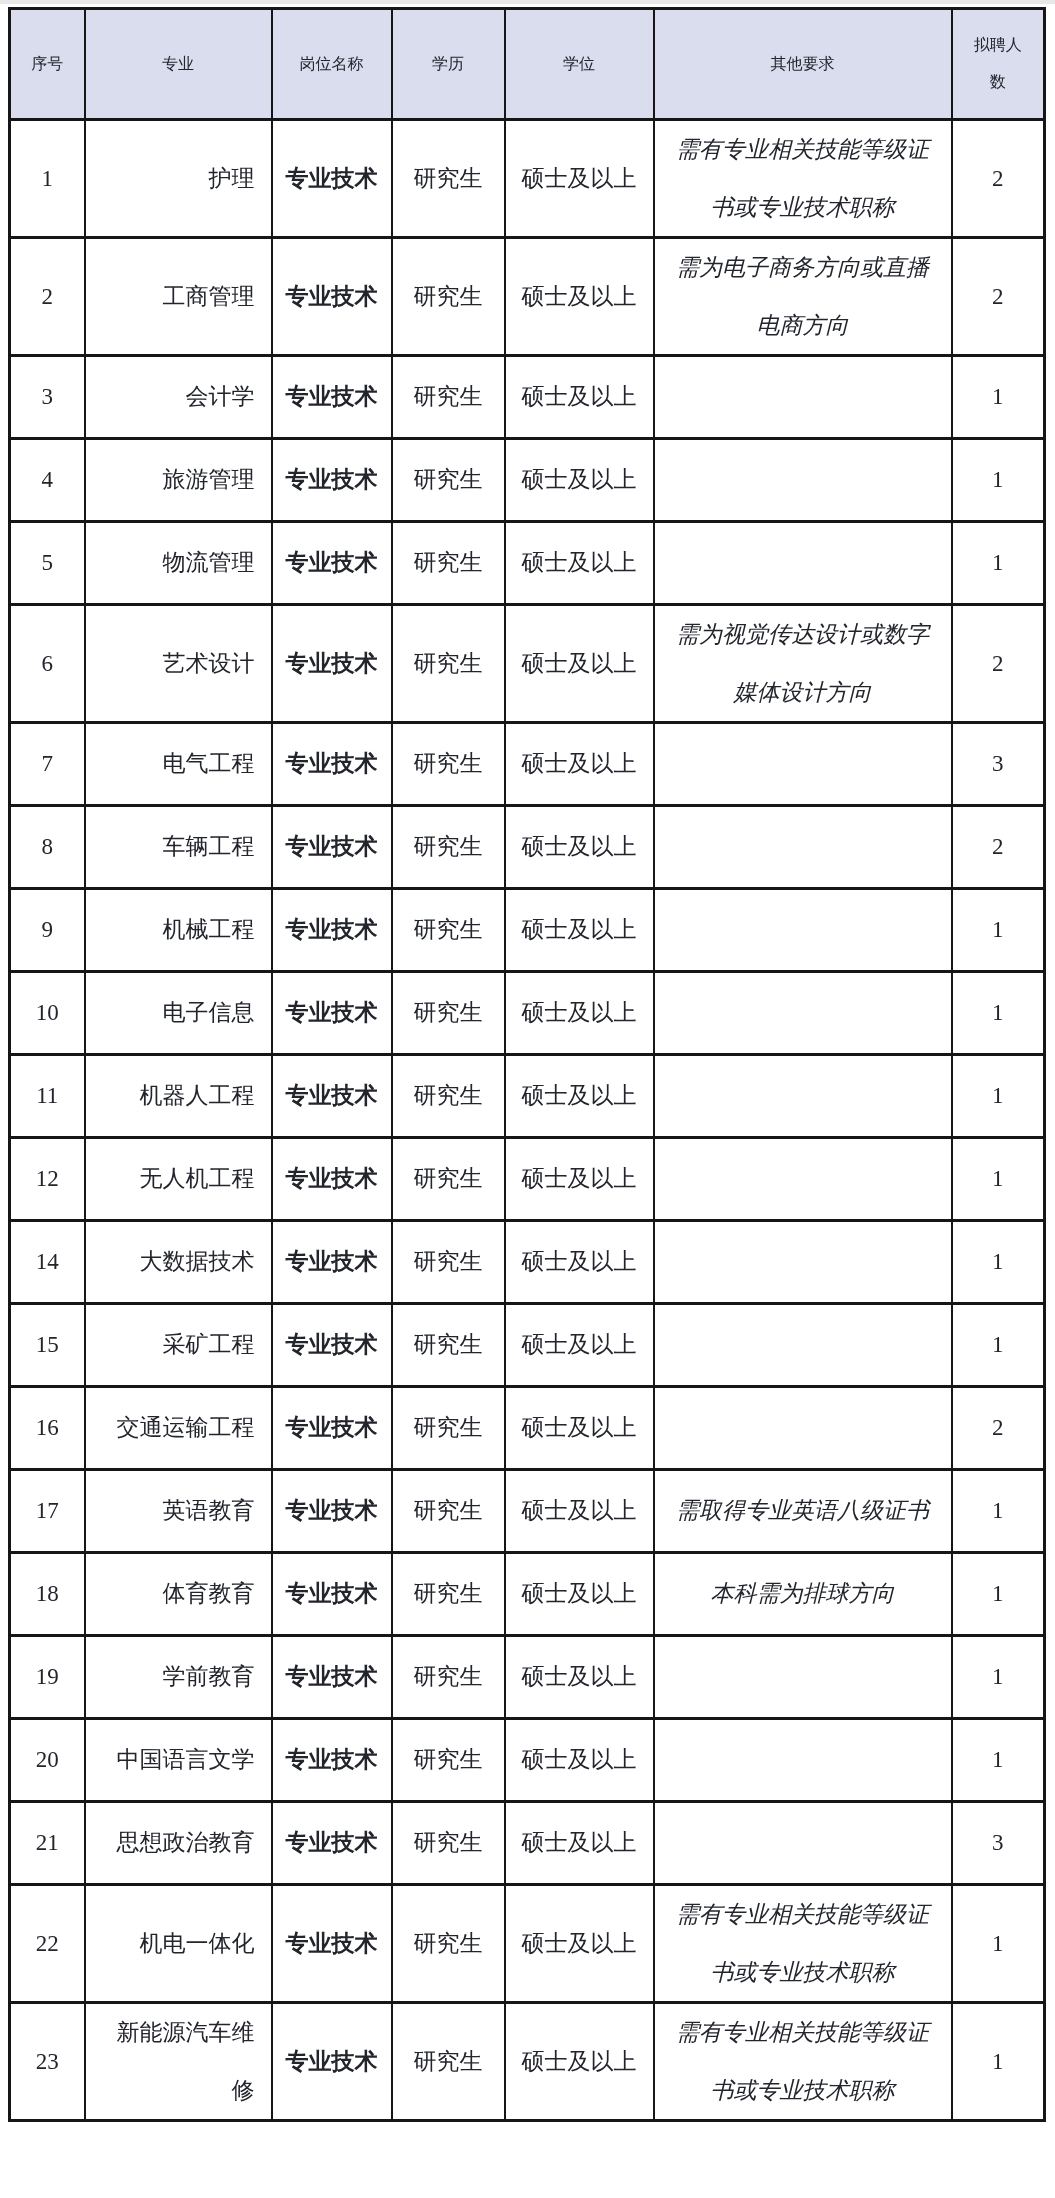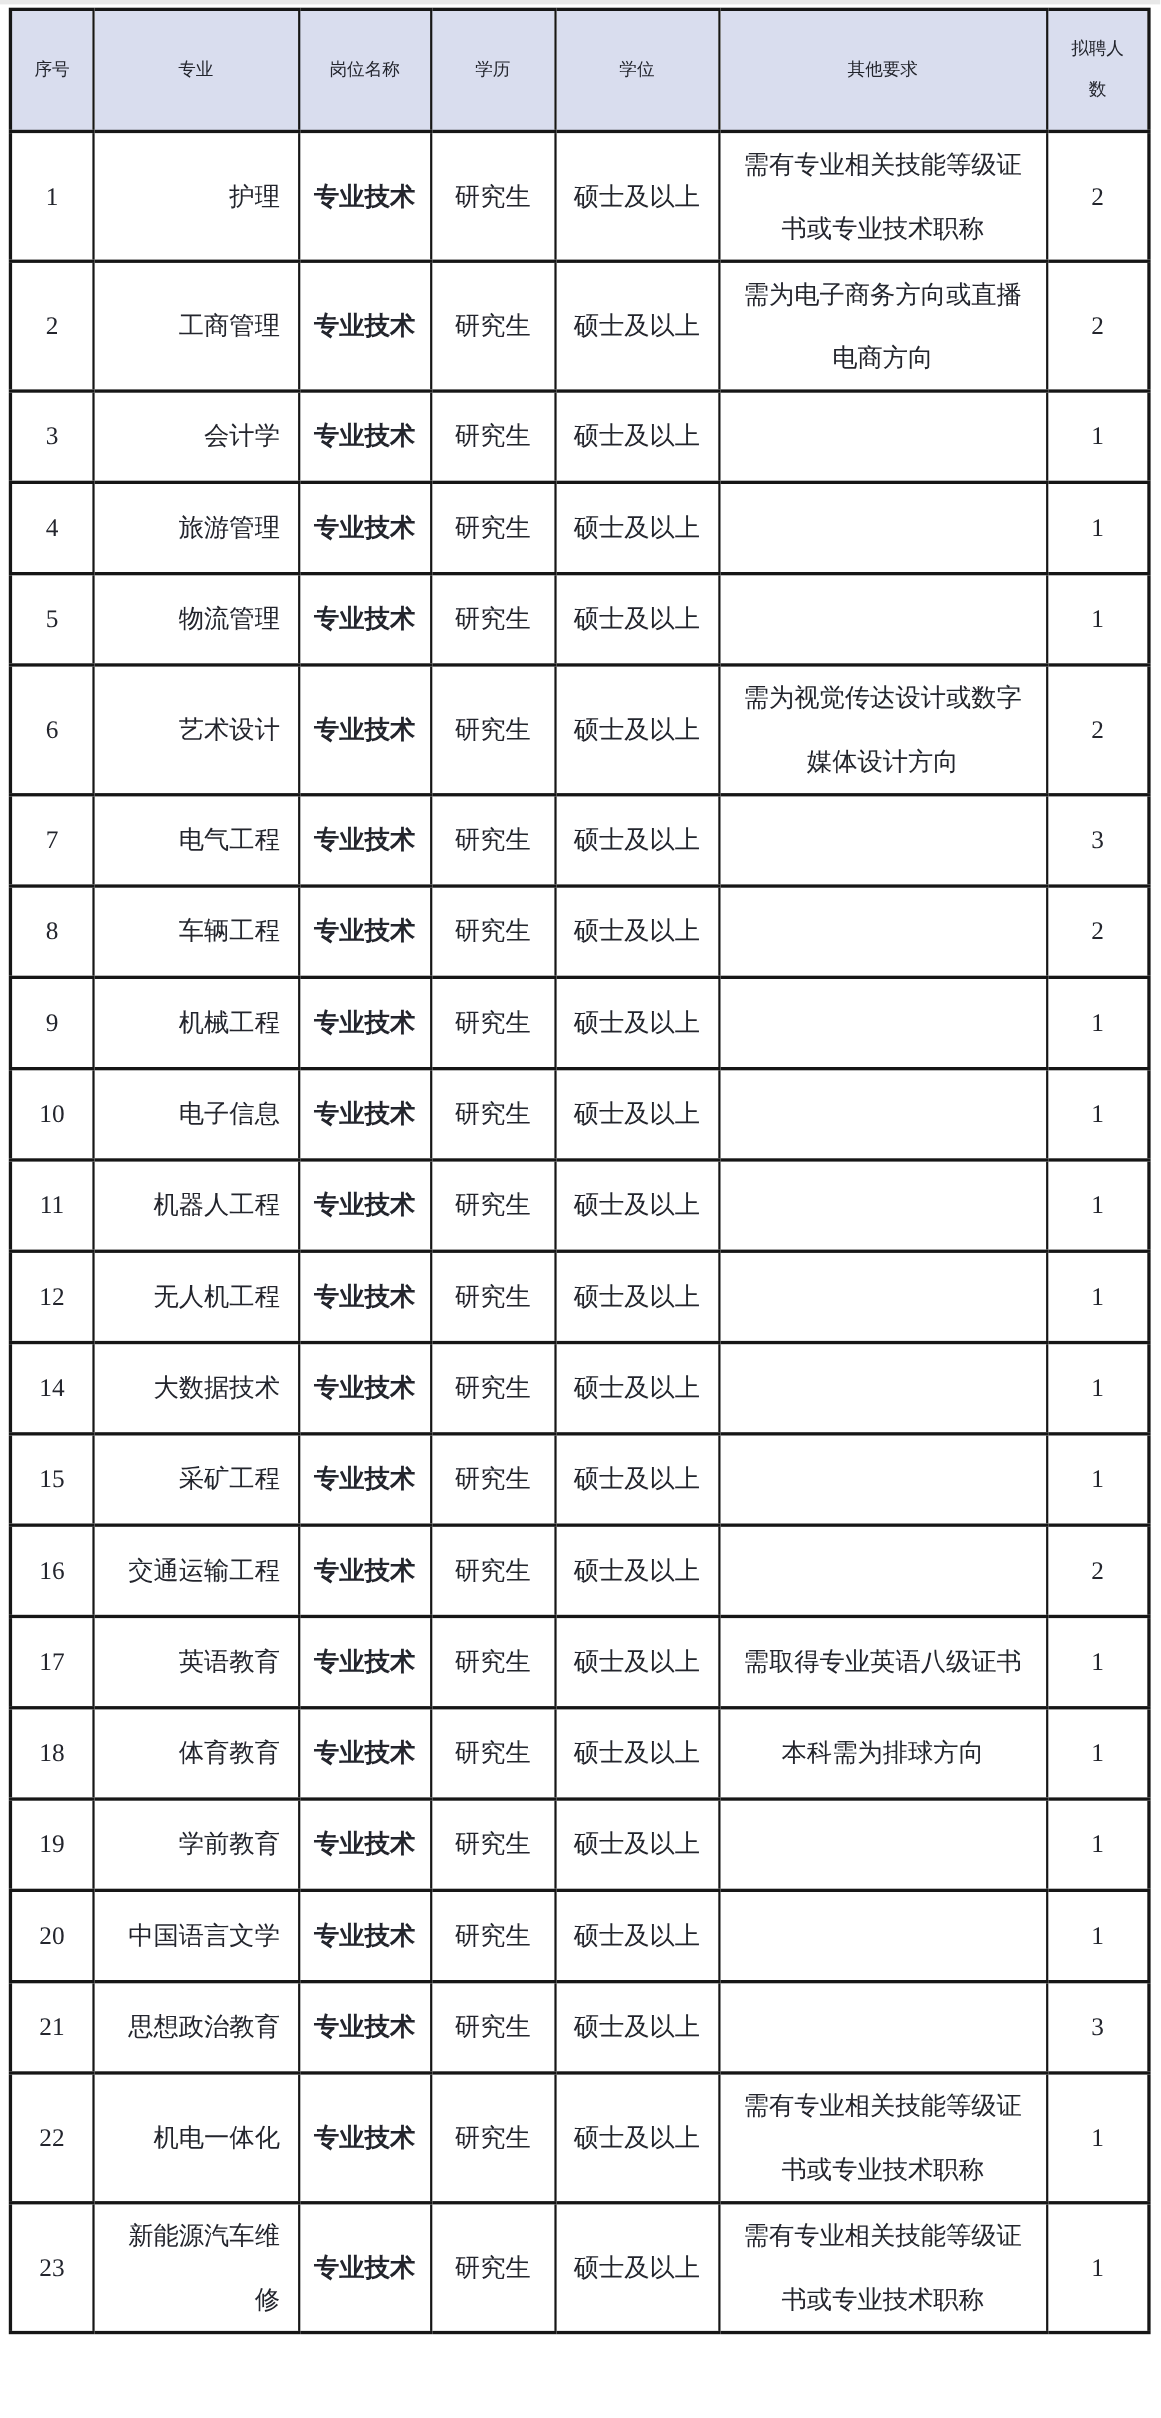--- a/index.html
+++ b/index.html
@@ -48,21 +48,21 @@
   td {
     font-size: 23px;
     line-height: 2.5;
     padding: 0 12px;
   }
   td.col-no     { padding: 0 6px; }
   td.col-major  { padding: 0 16px; text-align: right; }
   td.col-position { padding: 0 10px; font-weight: bold; }
   td.col-education { padding: 0 8px; }
   td.col-degree { padding: 0 8px; }
-  td.col-requirements { padding: 0 12px; }
+  td.col-requirements { padding: 0 12px; font-style: italic; }
   td.col-count  { padding: 0 6px; }
 </style>
 </head>
 <body>
 
 <div class="page">
   <div class="top-strip"></div>
   <table class="recruit">
     <colgroup>
       <col style="width:75px">

